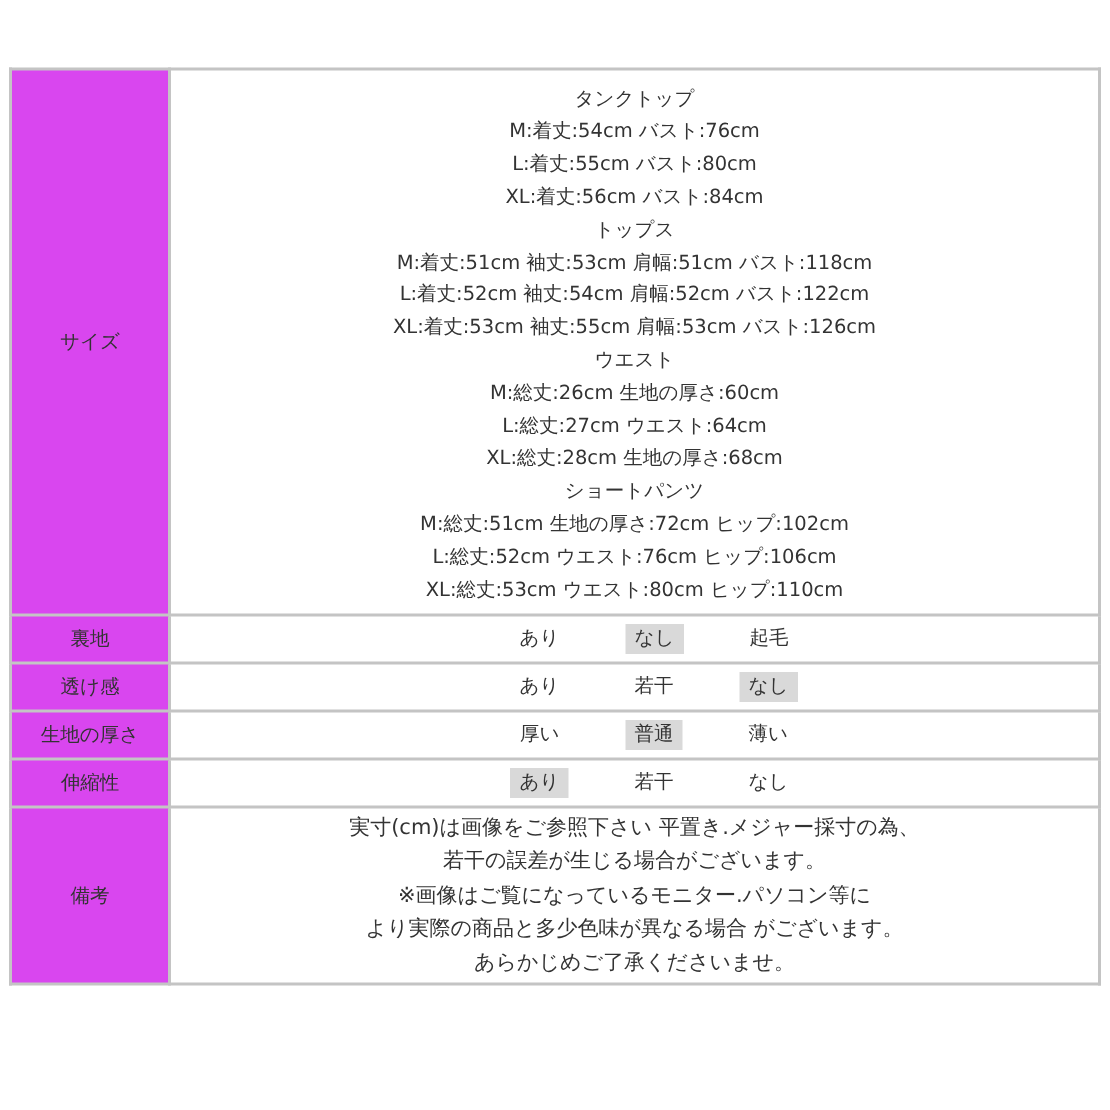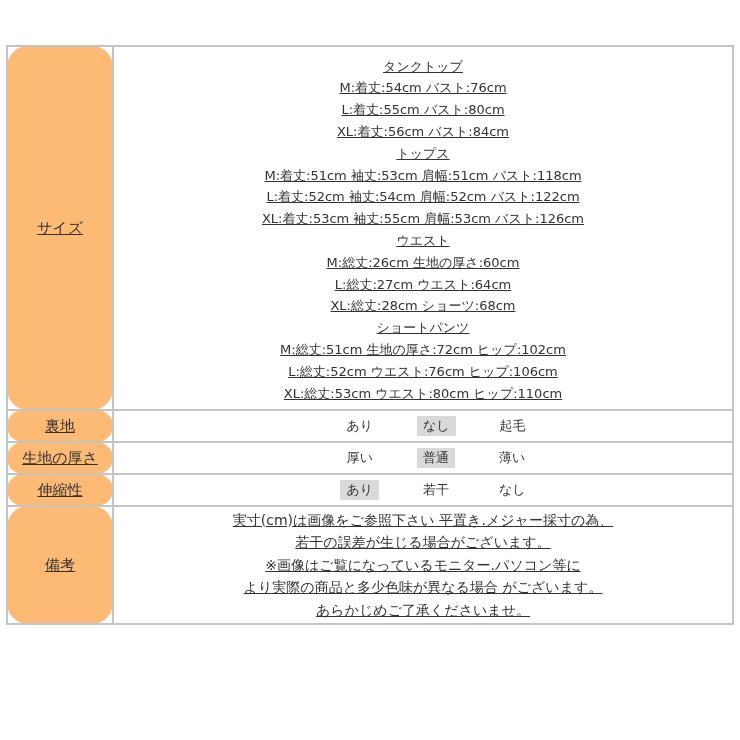--- a/index.html
+++ b/index.html
@@ -21,28 +21,26 @@
       top: 45px;
       width: 728px;
       border-collapse: collapse;
       table-layout: fixed;
     }
     table.spec td {
       border: 2px solid #c4c4c4;
       padding: 0;
       text-align: center;
       vertical-align: middle;
-      text-decoration: underline;
     }
     td.label {
       width: 104px;
-      background: #fdba74;
-      font-size: 15px;
+      background: #d946ef;
+      font-size: 13px;
       color: #333;
-      border-radius: 21px;
     }
     td.value {
       background: #ffffff;
       font-size: 13px;
     }
     .size-cell {
       height: 358px;
       padding-top: 4px !important;
     }
     .size-line {
@@ -88,40 +86,50 @@
       <div class="size-line">M:着丈:54cm  バスト:76cm</div>
       <div class="size-line">L:着丈:55cm  バスト:80cm</div>
       <div class="size-line">XL:着丈:56cm  バスト:84cm</div>
       <div class="size-line">トップス</div>
       <div class="size-line">M:着丈:51cm  袖丈:53cm  肩幅:51cm  バスト:118cm</div>
       <div class="size-line">L:着丈:52cm  袖丈:54cm  肩幅:52cm  バスト:122cm</div>
       <div class="size-line">XL:着丈:53cm  袖丈:55cm  肩幅:53cm  バスト:126cm</div>
       <div class="size-line">ウエスト</div>
       <div class="size-line">M:総丈:26cm 生地の厚さ:60cm</div>
       <div class="size-line">L:総丈:27cm ウエスト:64cm</div>
-      <div class="size-line">XL:総丈:28cm ショーツ:68cm</div>
+      <div class="size-line">XL:総丈:28cm 生地の厚さ:68cm</div>
       <div class="size-line">ショートパンツ</div>
       <div class="size-line">M:総丈:51cm 生地の厚さ:72cm ヒップ:102cm</div>
       <div class="size-line">L:総丈:52cm ウエスト:76cm ヒップ:106cm</div>
       <div class="size-line">XL:総丈:53cm ウエスト:80cm ヒップ:110cm</div>
     </td>
   </tr>
 
 
   <tr class="row-opt">
     <td class="label">裏地</td>
     <td class="value">
       <span class="opts">
         <span class="opt">あり</span>
         <span class="opt selected">なし</span>
         <span class="opt">起毛</span>
       </span>
     </td>
   </tr>
 
+  <tr class="row-opt">
+    <td class="label">透け感</td>
+    <td class="value">
+      <span class="opts">
+        <span class="opt">あり</span>
+        <span class="opt">若干</span>
+        <span class="opt selected">なし</span>
+      </span>
+    </td>
+  </tr>
 
   <tr class="row-opt">
     <td class="label">生地の厚さ</td>
     <td class="value">
       <span class="opts">
         <span class="opt">厚い</span>
         <span class="opt selected">普通</span>
         <span class="opt">薄い</span>
       </span>
     </td>

